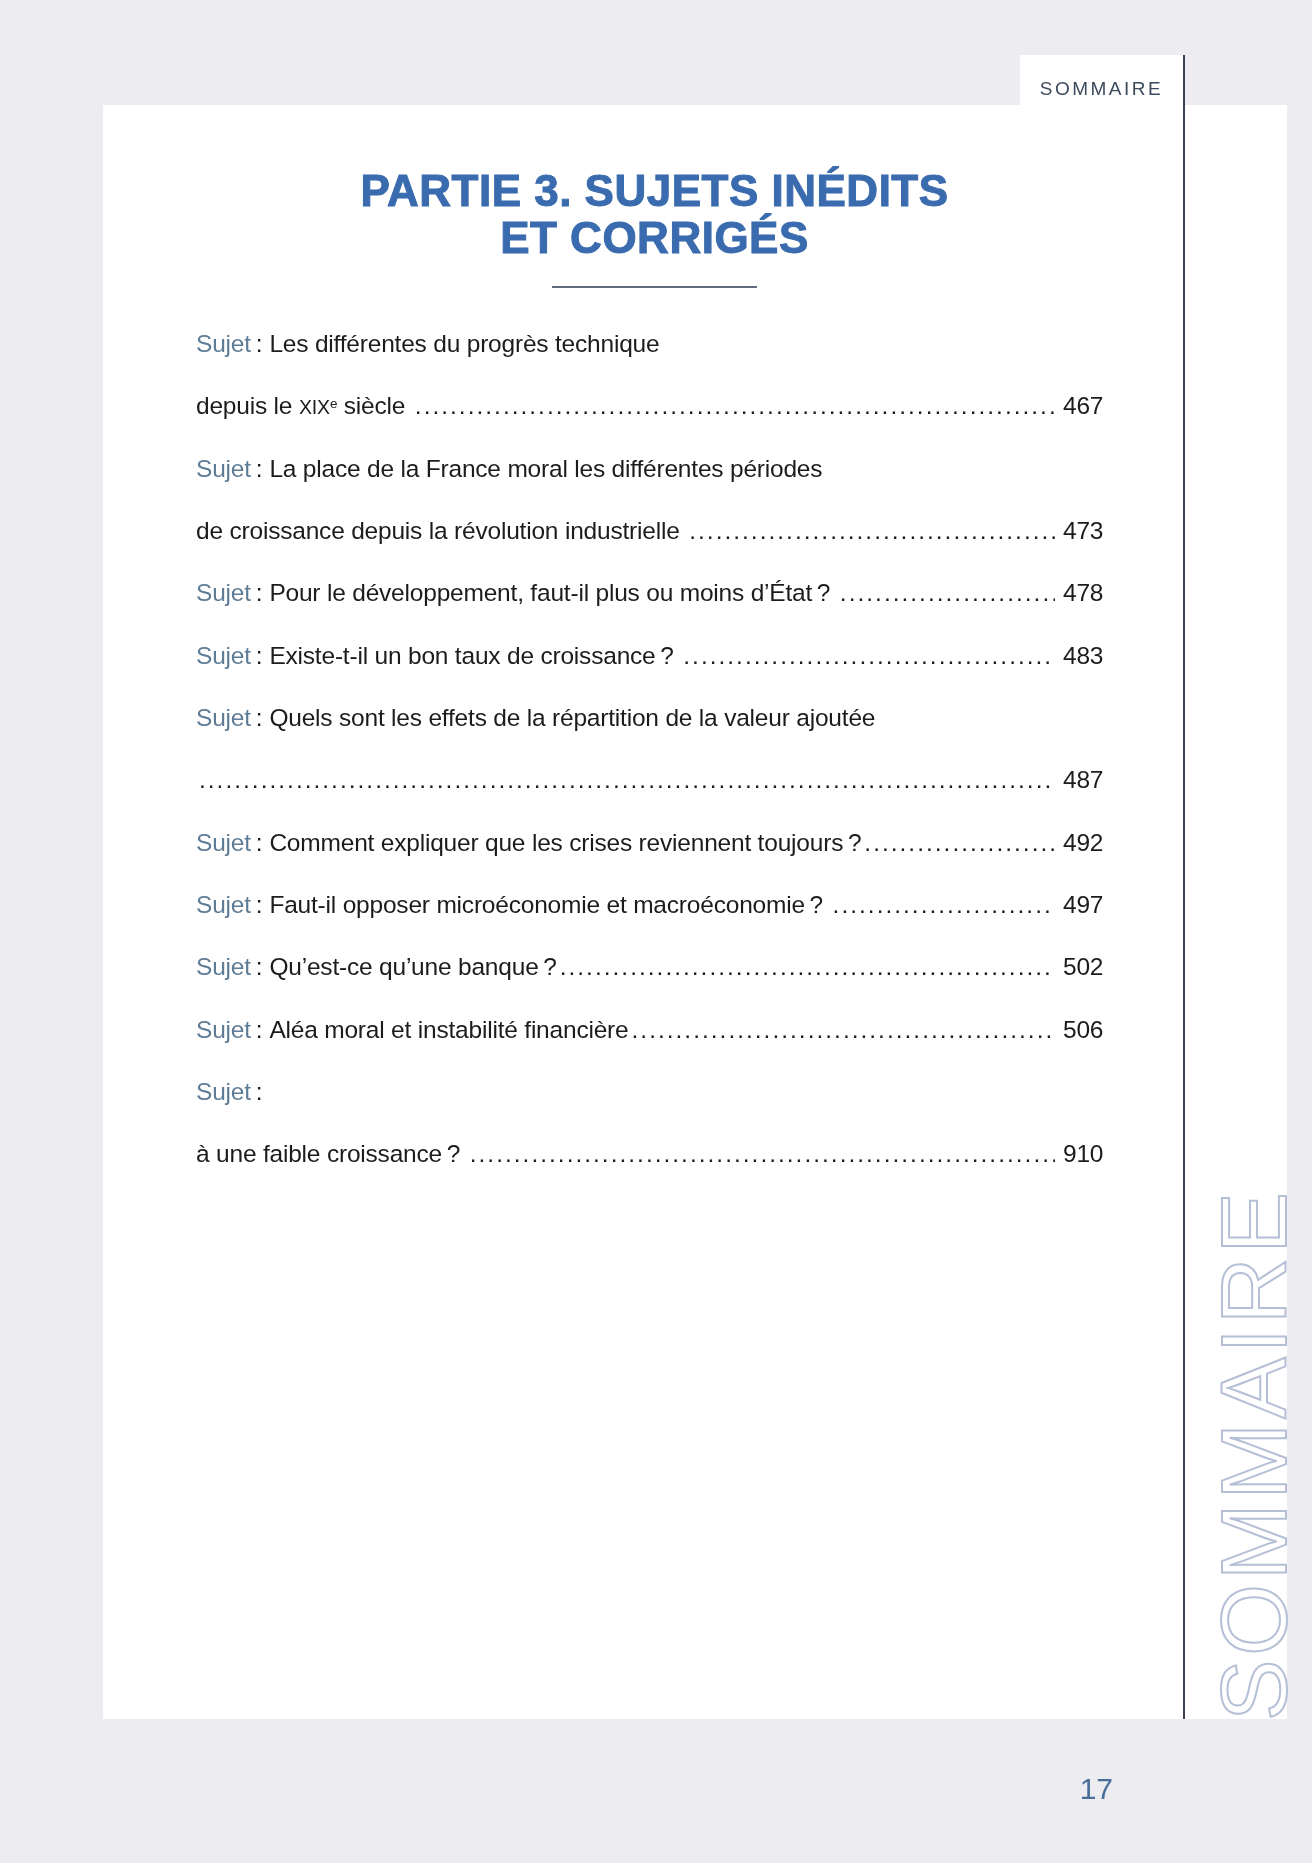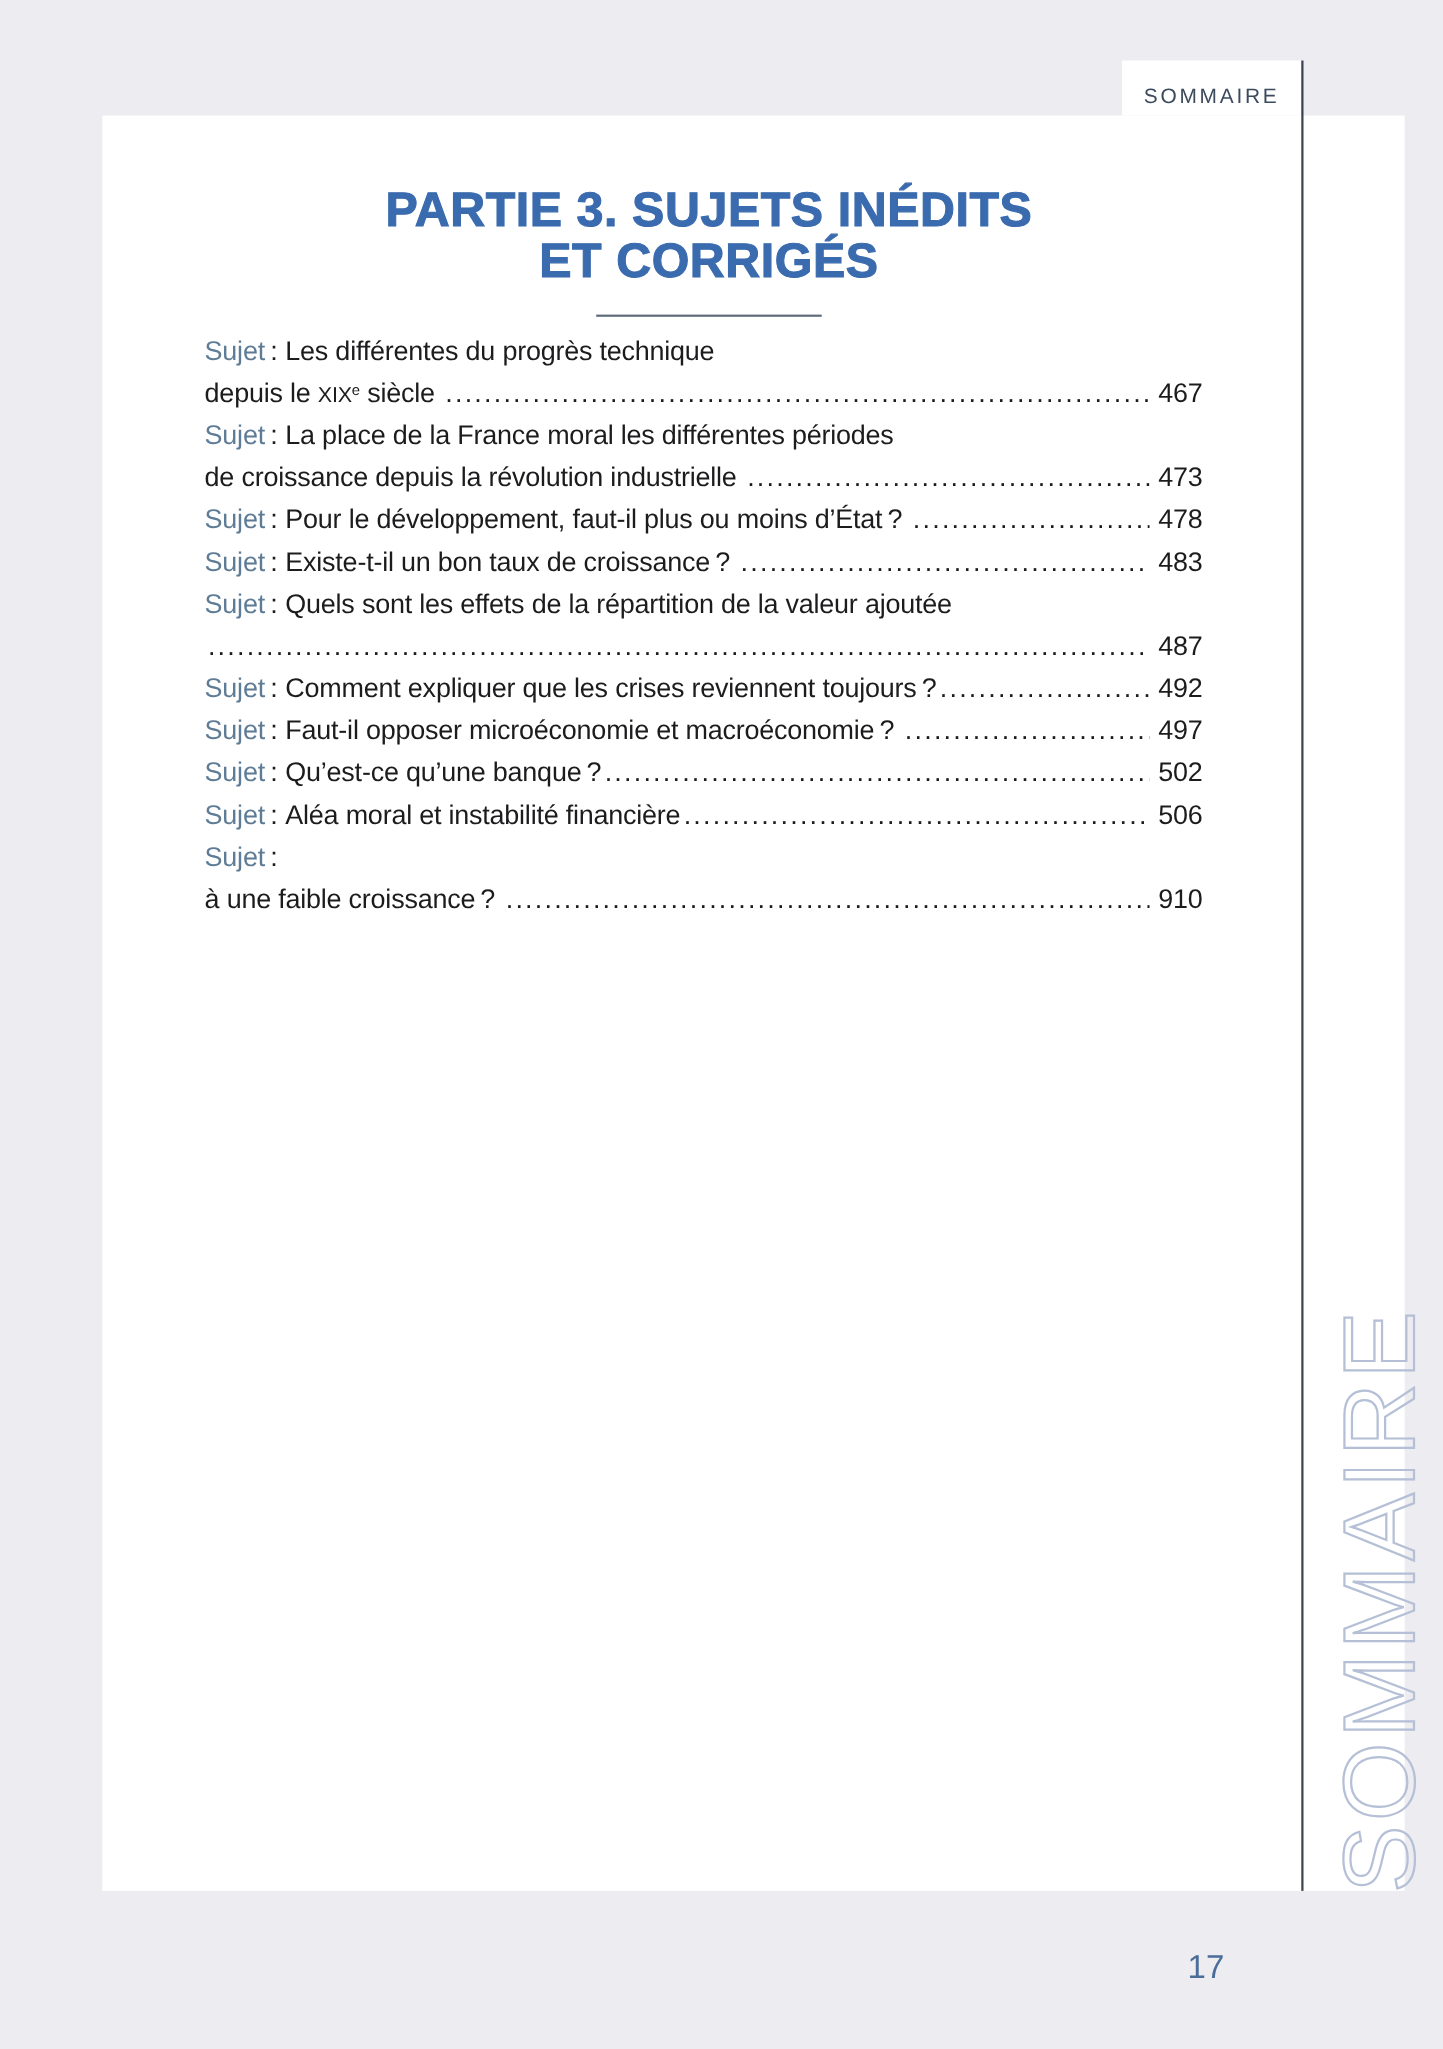--- a/index.html
+++ b/index.html
@@ -6,21 +6,21 @@
   .canvas {
     position: relative;
     width: 1312px;
     height: 1863px;
     background: var(--background, #ECECF1);
     font-family: "Liberation Sans", sans-serif;
     overflow: hidden;
   }
   .sheet {
     position: absolute;
-    left: 93px; top: 105px;
+    left: 103px; top: 105px;
     width: 1184px; height: 1614px;
     background: var(--sheet, #FFFFFF);
   }
   .header-tab {
     position: absolute;
     left: 1020px; top: 55px;
     width: 163px; height: 50px;
     background: var(--sheet, #FFFFFF);
     display: flex;
     align-items: flex-end;
@@ -64,20 +64,21 @@
     font-size: 24.5px;
     color: var(--body-text, #1C1C1E);
     letter-spacing: -0.2px;
   }
   .toc-line {
     display: flex;
     align-items: baseline;
     line-height: 38.35px;
     height: 38.35px;
     white-space: pre;
+    margin-top: 24px;
   }
   .toc-line span { white-space: pre; }
   .lbl { color: var(--label-blue, #5F7C96); }
   .sep { color: var(--body-text, #1C1C1E); }
   .seg-smallcaps { text-transform: uppercase; font-size: 0.8em; }
   .seg-sup { font-size: 0.55em; position: relative; top: -0.45em; }
   .leader {
     flex: 1 1 auto;
     min-width: 0;
     overflow: hidden;

